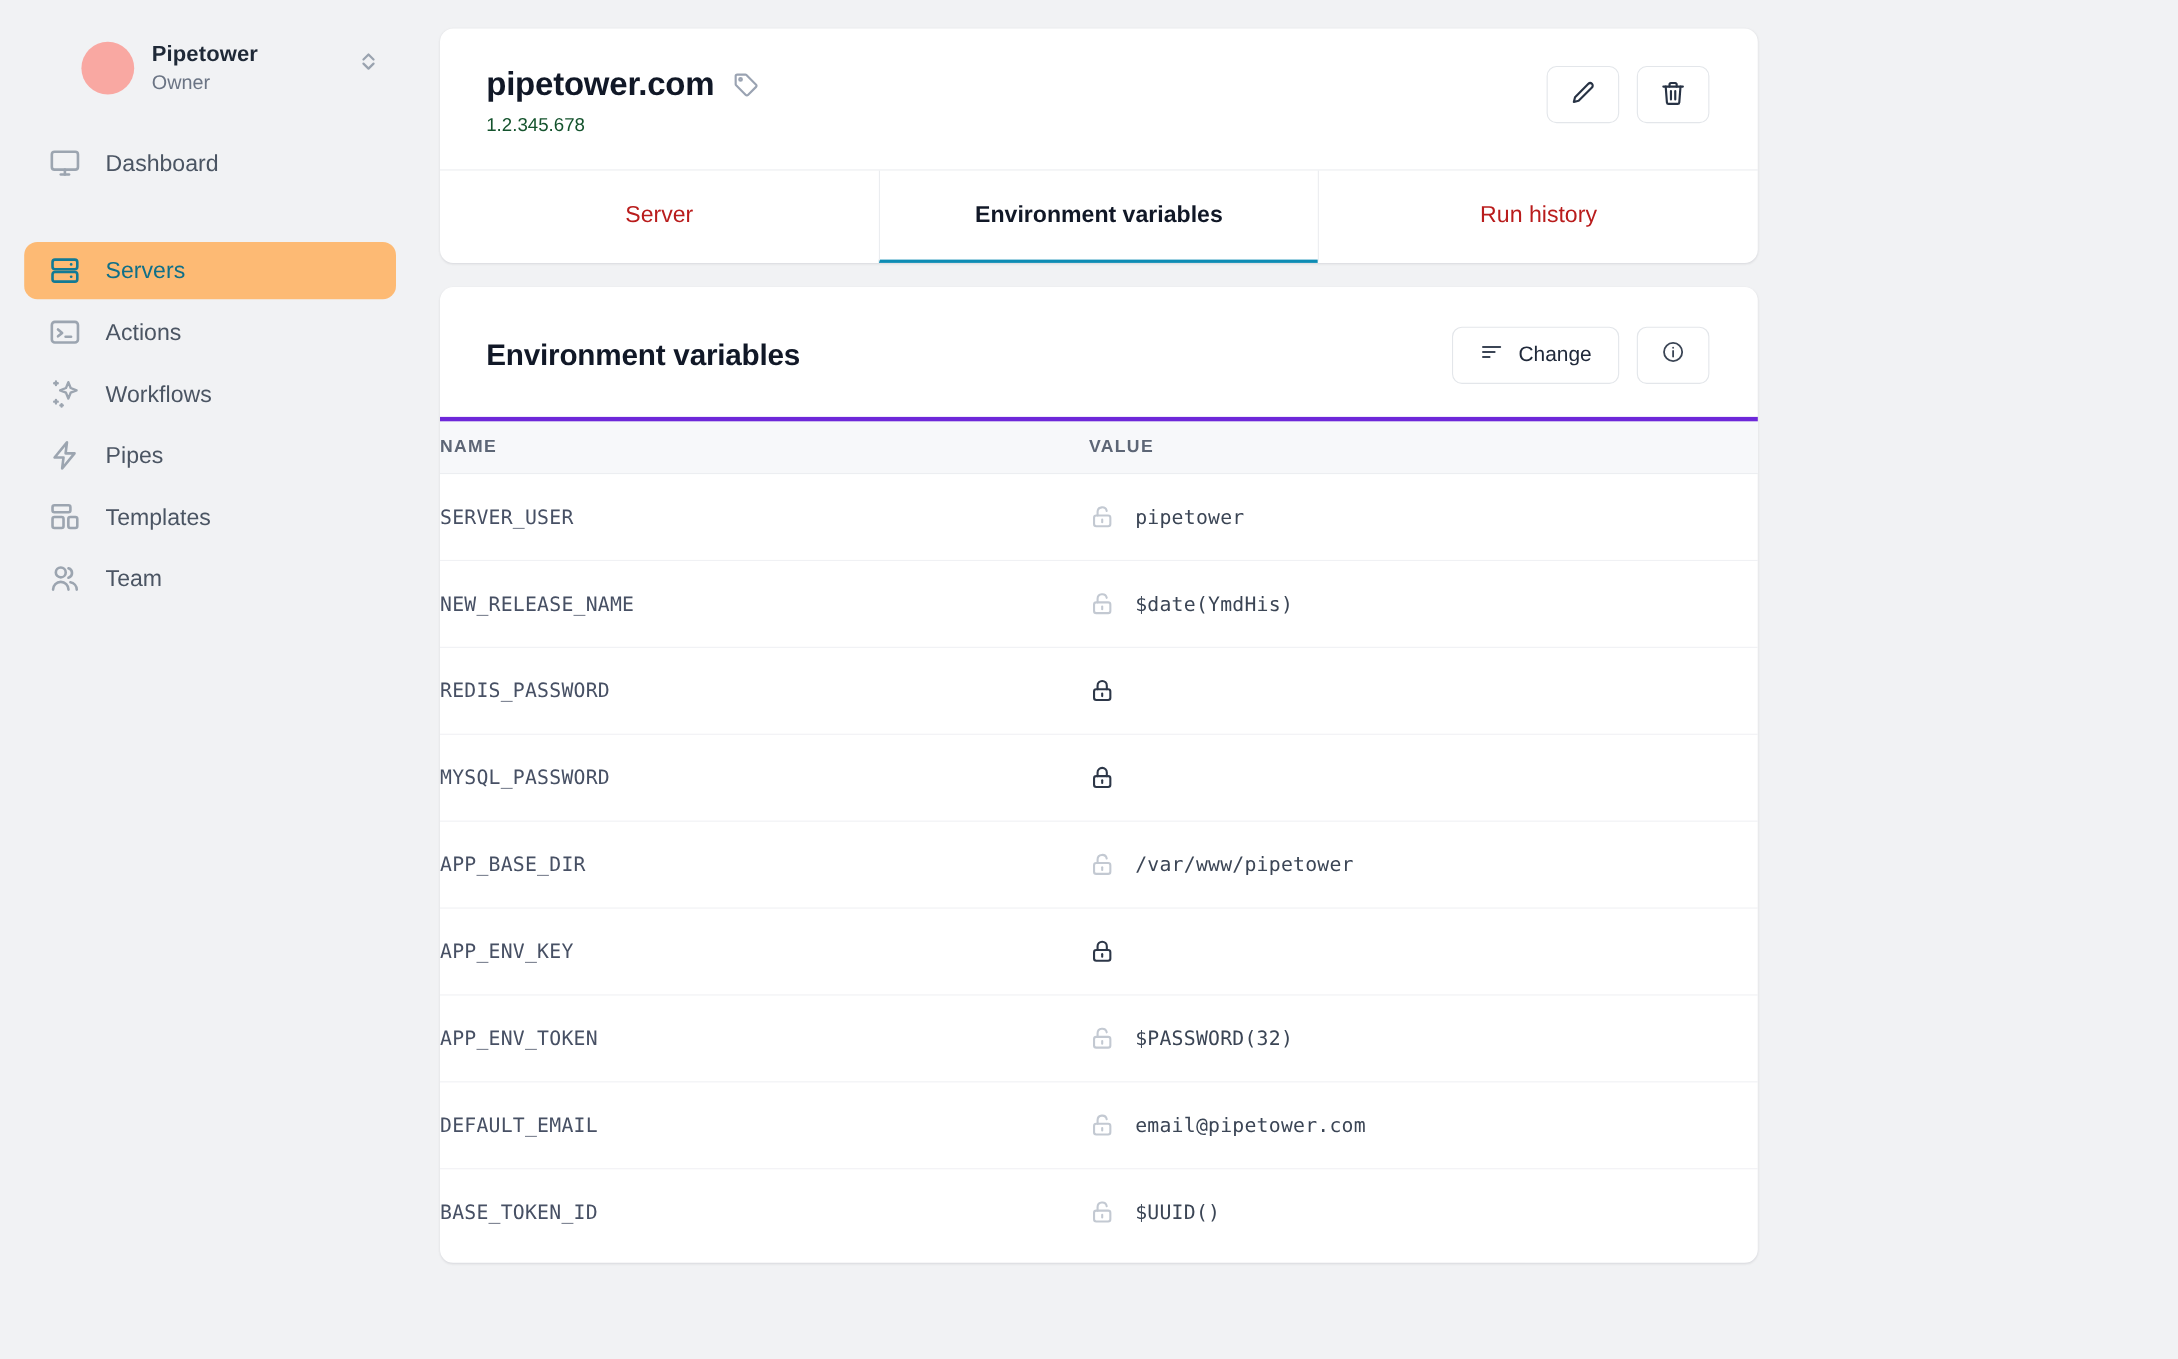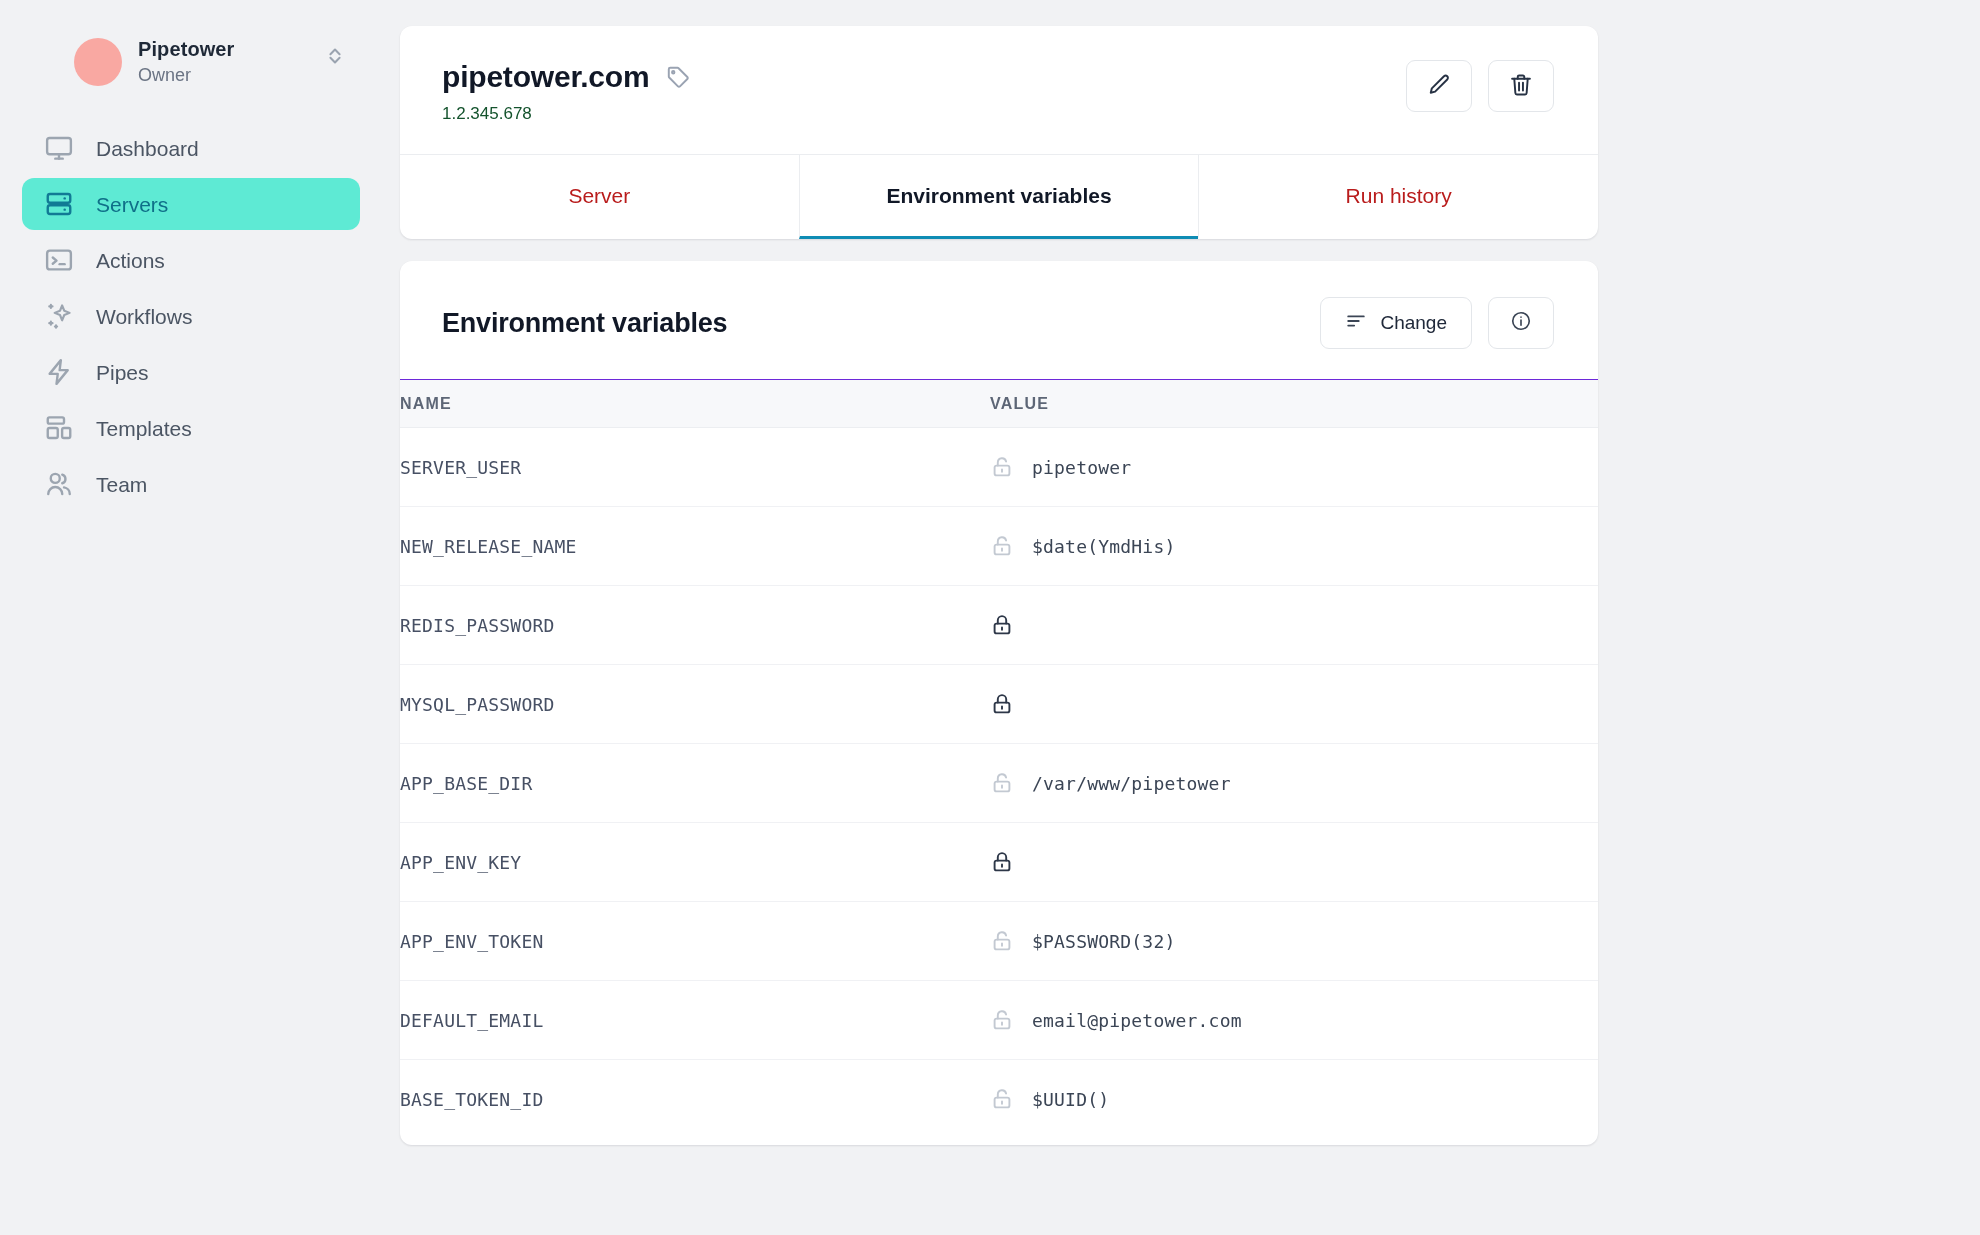--- a/index.html
+++ b/index.html
@@ -28,21 +28,21 @@
   .org-chevrons { width: 22px; height: 34px; flex: 0 0 22px; color: #9aa3af; }
 
   .nav { margin-top: 26px; display: flex; flex-direction: column; gap: 4px; }
   .nav-item {
     display: flex; align-items: center; gap: 22px;
     height: 52px; padding: 0 18px 0 22px;
     border-radius: 12px; cursor: pointer;
     color: #4b5563; font-size: 21px; font-weight: 400;
   }
   .nav-item .nav-icon { width: 30px; height: 30px; flex: 0 0 30px; color: #9ca5b0; }
-  .nav-item.active { background: #5eead4; }
+  .nav-item.active { background: #fdba74; margin-top: 42px; }
   .nav-item.active .nav-icon { color: #117a95; }
   .nav-item.active .nav-label { color: #0f6f88; font-weight: 500; }
   .nav-label { line-height: 1; }
 
   
   .main { flex: 1; padding: 26px 50px 0 18px; display: flex; flex-direction: column; gap: 22px; }
 
   .card {
     background: #ffffff; border-radius: 12px;
     box-shadow: 0 1px 2px rgba(16,24,40,.06), 0 1px 3px rgba(16,24,40,.05);
@@ -98,21 +98,21 @@
   .btn svg { width: 22px; height: 22px; color: #3b4555; }
   .btn-square {
     width: 66px; height: 52px; padding: 0; justify-content: center;
   }
 
   table.env-table { width: 100%; border-collapse: collapse; }
   table.env-table thead th {
     background: #f7f8fa; text-align: left;
     font-size: 16px; font-weight: 700; letter-spacing: 1.2px;
     color: #5d6676; padding: 15px 0 14px 0;
-    border-top: 1px solid #6d28d9; border-bottom: 1px solid #eceef1;
+    border-top: 4px solid #6d28d9; border-bottom: 1px solid #eceef1;
   }
   th.col-name { padding-left: 42px; width: 590px; }
   th.col-value { padding-left: 30px; }
 
   table.env-table tbody td {
     border-bottom: 1px solid #f0f1f4;
     padding: 0; height: 79px; vertical-align: middle;
   }
   table.env-table tbody tr:last-child td { border-bottom: none; }
   td.cell-name {

